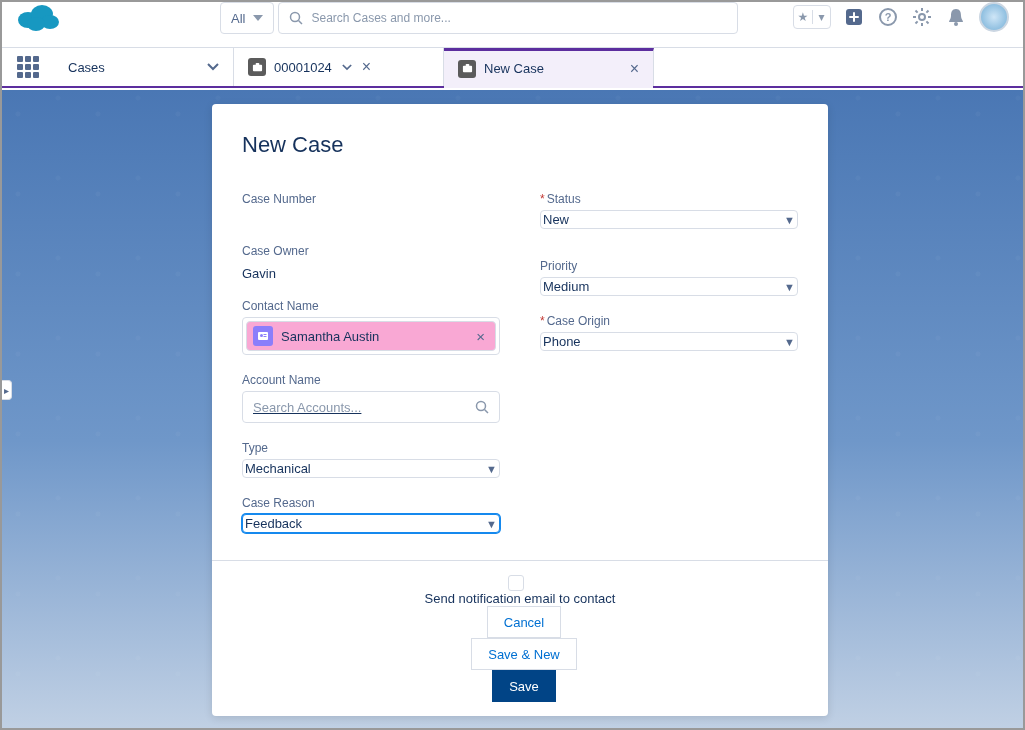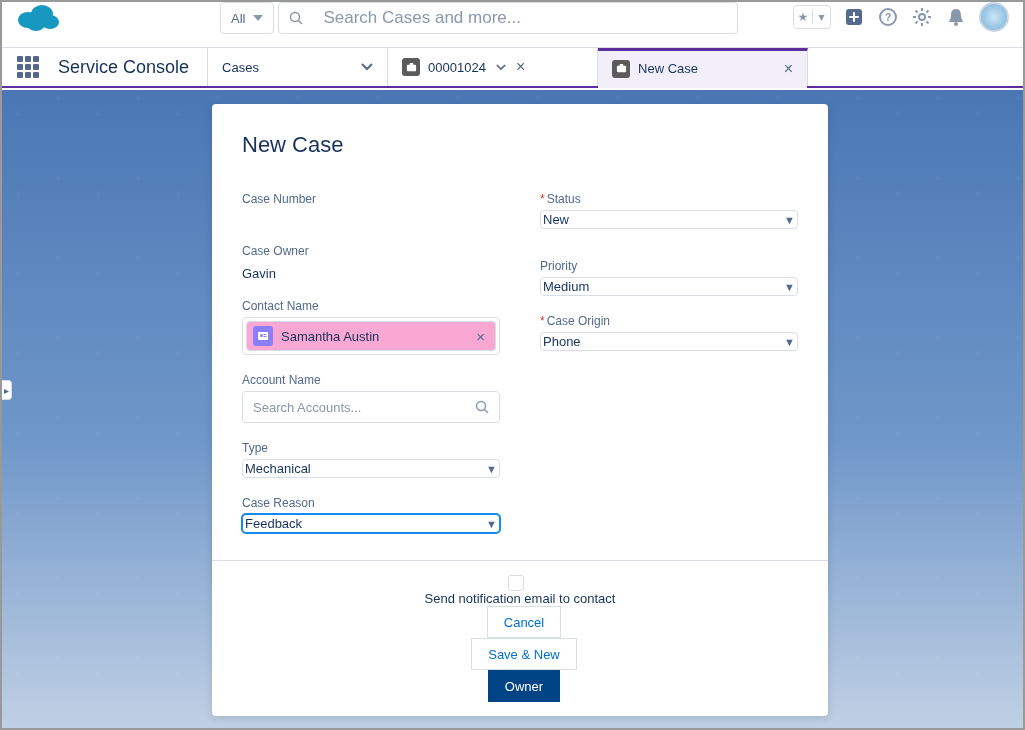--- a/index.html
+++ b/index.html
@@ -6,21 +6,21 @@
 body { font-family: -apple-system, BlinkMacSystemFont, "Segoe UI", Arial, sans-serif; font-size: 13px; color: #16325c; background: #fff; width: 1025px; height: 730px; overflow: hidden; }
 
 .frame { width: 1025px; height: 730px; border: 2px solid #999; position: relative; }
 
 
 .topbar { height: 46px; background: #fff; display: flex; align-items: flex-start; padding: 0 14px; border-bottom: 1px solid #d8dde6; }
 .logo { width: 44px; height: 30px; margin-right: 160px; }
 .scope { display: flex; align-items: center; border: 1px solid #d8dde6; border-radius: 4px; height: 32px; padding: 0 10px; margin-right: 4px; color: #54698d; cursor: pointer; }
 .scope .caret { margin-left: 8px; }
 .searchbox { flex: 0 0 460px; display: flex; align-items: center; border: 1px solid #d8dde6; border-radius: 4px; height: 32px; padding: 0 10px; color: #54698d; }
-.searchbox input { border: none; outline: none; flex: 1; font-size: 17px; color: #16325c; margin-left: 20px; }
+.searchbox input { border: none; outline: none; flex: 1; font-size: 12px; color: #16325c; margin-left: 8px; }
 .searchbox input::placeholder { color: #8a98ac; }
 .top-spacer { flex: 1; }
 .top-icons { display: flex; align-items: center; gap: 12px; }
 .top-icons .ico { width: 22px; height: 22px; display: flex; align-items: center; justify-content: center; color: #8a98ac; cursor: pointer; }
 .fav-box { display: flex; border: 1px solid #d8dde6; border-radius: 4px; height: 24px; align-items: center; }
 .fav-box .half { width: 18px; display: flex; align-items: center; justify-content: center; font-size: 12px; color: #8a98ac; }
 .fav-box .half + .half { border-left: 1px solid #d8dde6; }
 .avatar { width: 30px; height: 30px; border-radius: 50%; background: radial-gradient(circle at 50% 50%, #cfe6f7 0%, #8fbfe0 70%); border: 2px solid #cbd6e2; }
 
 
@@ -58,21 +58,21 @@
 .picklist { border: 1px solid #d8dde6; border-radius: 4px; height: 19px; display: flex; align-items: center; justify-content: space-between; padding: 0 2px; background: #fff; cursor: pointer; }
 .picklist.focused { border: 1px solid #1589ee; box-shadow: 0 0 0 1px #1589ee; }
 .picklist .pv { font-size: 13px; color: #16325c; }
 .picklist .tri { color: #54698d; font-size: 11px; }
 .lookup { border: 1px solid #d8dde6; border-radius: 4px; height: 38px; display: flex; align-items: center; padding: 3px; }
 .pill { display: flex; align-items: center; background: #f9a8d4; border: 1px solid #d8dde6; border-radius: 4px; height: 30px; padding: 0 6px; flex: 1; }
 .pill-ic { width: 20px; height: 20px; background: #8b7efb; border-radius: 3px; margin-right: 8px; display: flex; align-items: center; justify-content: center; }
 .pill-ic svg { width: 12px; height: 12px; fill: #fff; }
 .pill .pname { flex: 1; font-size: 13px; }
 .pill .premove { color: #54698d; font-size: 15px; cursor: pointer; padding: 0 4px; }
-.searchinput { border: 1px solid #d8dde6; border-radius: 4px; height: 32px; display: flex; align-items: center; padding: 9px 10px; }
+.searchinput { border: 1px solid #d8dde6; border-radius: 4px; height: 32px; display: flex; align-items: center; padding: 9px 10px; text-decoration: underline; }
 .searchinput input { border: none; outline: none; flex: 1; font-size: 13px; }
 .searchinput input::placeholder { color: #8a98ac; }
 .searchinput .mag { color: #8a98ac; }
 
 .footer { border-top: 1px solid #d8dde6; padding: 14px 18px; display: flex; align-items: center; flex-direction: column; }
 .chk { width: 16px; height: 16px; border: 1px solid #d8dde6; border-radius: 3px; margin-right: 8px; cursor: pointer; }
 .footer .flab { font-size: 13px; color: #16325c; }
 .footer-spacer { flex: 1; }
 .btn { border: 1px solid #d8dde6; background: #fff; border-radius: 0; height: 32px; padding: 0 16px; font-size: 13px; color: #0070d2; cursor: pointer; margin-left: 8px; }
 .btn.brand { background: #014486; border-color: #014486; color: #fff; font-weight: 500; }
@@ -162,21 +162,20 @@
           <span></span>
           <span></span>
           <span></span>
           <span></span>
           <span></span>
           <span></span>
           <span></span>
           <span></span>
       </div>
     </div>
-    <div class="appname">Service Console</div>
     <div class="wtab cases">
       <span class="label">Cases</span>
       <span class="caret">
         <svg width="12" height="8" viewBox="0 0 12 8">
             <path d="M1 1 L6 6 L11 1" fill="none" stroke="#54698d" stroke-width="2"></path>
           </svg>
       </span>
     </div>
     <div class="wtab" style="width:210px;">
       <span class="ic">
@@ -293,17 +292,17 @@
           </div>
         </div>
       </div>
 
       <div class="footer">
         <div class="chk"></div>
         <span class="flab">Send notification email to contact</span>
         <div class="footer-spacer"></div>
         <button class="btn">Cancel</button>
         <button class="btn">Save &amp; New</button>
-        <button class="btn brand">Owner</button>
+        <button class="btn brand">Save</button>
       </div>
     </div>
   </div>
 </div>
 
 </body></html>

